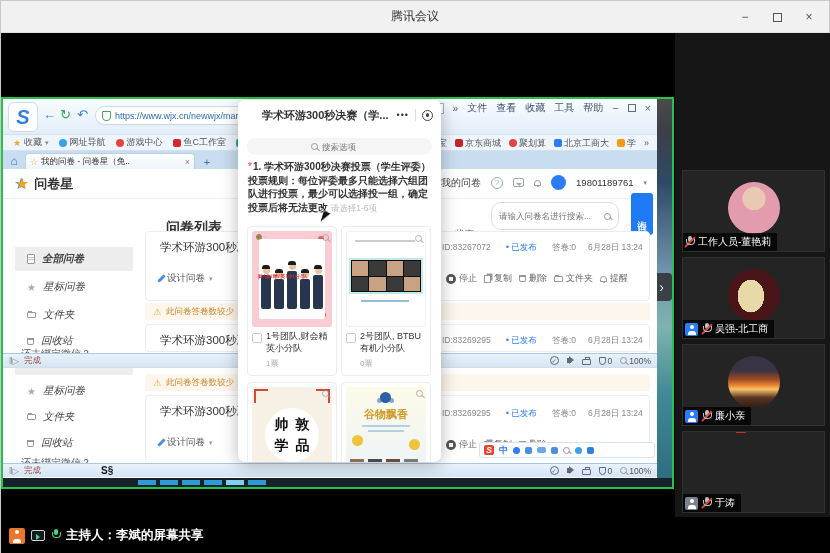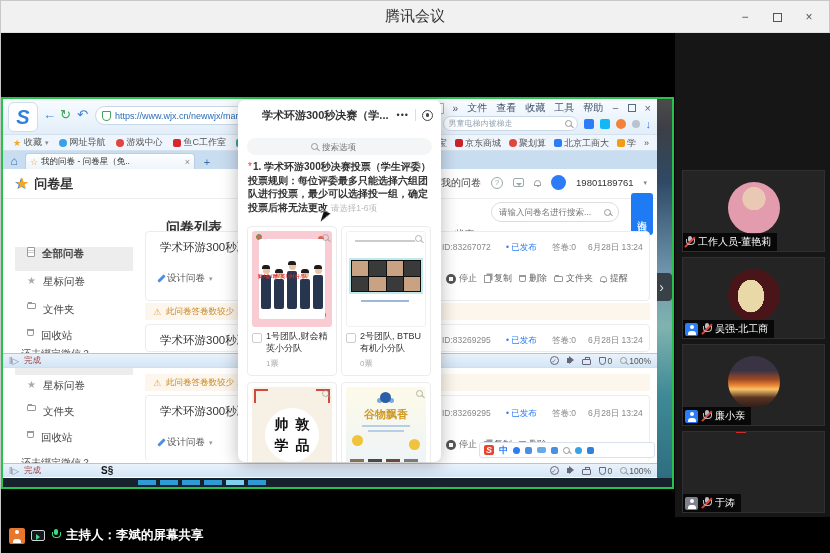--- a/index.html
+++ b/index.html
@@ -2,21 +2,21 @@
 <html><head>
 <meta charset="utf-8">
 <style>
   * { margin:0; padding:0; box-sizing:border-box; }
   html,body { width:830px; height:553px; }
   body { font-family:"Liberation Sans","DejaVu Sans",sans-serif; background:#000; overflow:hidden; }
   .window { position:relative; width:830px; height:553px; background:#000; border:1px solid #c8c8c8; }
 
   
   .titlebar { position:absolute; left:0; top:0; width:100%; height:32px; background:#f1f1f1; border-bottom:1px solid #e0e0e0; display:flex; align-items:center; justify-content:center; }
-  .tb-title { font-size:15px; color:#333; }
+  .tb-title { font-size:12px; color:#333; }
   .win-controls { position:absolute; right:6px; top:0; height:32px; display:flex; align-items:center; gap:4px; }
   .wc-btn { width:28px; height:24px; display:flex; align-items:center; justify-content:center; color:#555; font-size:12px; cursor:default; }
   .wc-max { position:relative; }
   .wc-max i { width:9px; height:9px; border:1px solid #555; display:block; }
 
   
   .stage { position:absolute; left:0; top:32px; width:830px; height:484px; background:#000; }
 
   
   .share { position:absolute; left:0; top:64px; width:673px; height:392px; border:2px solid #27c24c; background:#0a0a0a; }
@@ -63,28 +63,28 @@
   .brand-star { color:#f5a623; font-size:16px; text-shadow:-1px 0 0 #2b7cf6; }
   .brand-name { font-size:13px; font-weight:bold; color:#333; }
   .hdr-right { position:absolute; right:10px; top:6px; display:flex; align-items:center; gap:10px; }
   .hdr-link { display:flex; align-items:center; gap:3px; font-size:10px; color:#444; }
   .circ-ico { width:12px; height:12px; border:1px solid #9aa; border-radius:50%; color:#9aa; font-size:8px; display:flex; align-items:center; justify-content:center; }
   .chat-ico { width:11px; height:9px; border:1px solid #9aa; border-radius:2px; position:relative; }
   .chat-ico::after { content:''; position:absolute; left:2px; bottom:-3px; border:3px solid transparent; border-top-color:#9aa; }
   .avatar-dot { width:15px; height:15px; border-radius:50%; background:#2b7cf6; }
   .acct { font-size:9.5px; color:#333; }
 
-  .wjx-side-item { position:absolute; left:12px; width:118px; height:24px; display:flex; align-items:flex-start; gap:7px; padding-left:12px; font-size:10.5px; color:#444; }
+  .wjx-side-item { position:absolute; left:12px; width:118px; height:24px; display:flex; align-items:center; gap:7px; padding-left:12px; font-size:10.5px; color:#444;font-style:italic; }
   .wjx-side-item.active { background:#ededed; font-weight:bold; }
   .create-btn { position:absolute; left:12px; top:112px; width:118px; height:28px; background:#2672ff; border-radius:3px; color:#fff; font-size:11px; display:flex; align-items:center; justify-content:center; }
   .wechat-hint { position:absolute; left:18px; font-size:10px; color:#555; }
 
   .list-title { position:absolute; left:150px; top:120px; font-size:14px; font-weight:bold; color:#333;margin-left:13px; }
   .filter { position:absolute; left:452px; top:108px; font-size:9.5px; color:#666;margin-top:21px; }
-  .search-box { position:absolute; left:488px; top:103px; width:128px; height:20px; border:1px solid #ddd; border-radius:10px; background:#fff; display:flex; align-items:center; padding:8px 7px; gap:4px; }
+  .search-box { position:absolute; left:488px; top:103px; width:128px; height:28px; border:1px solid #ddd; border-radius:10px; background:#fff; display:flex; align-items:center; padding:8px 7px; gap:4px; }
   .search-box input { border:none; outline:none; flex:1; font-size:8.5px; color:#888; background:transparent; width:90px; }
   .consult { position:absolute; left:628px; top:94px; width:22px; height:42px; background:#1f7bf4; border-radius:3px; color:#fff; font-size:10px; line-height:11px; display:flex; align-items:center; justify-content:center; text-align:center; writing-mode:vertical-lr; letter-spacing:2px; }
 
   .card { position:absolute; left:142px; width:505px; background:#fff; border:1px solid #ececec; border-radius:4px; }
   .card-title { position:absolute; left:14px; top:8px; font-size:11.5px; color:#333; white-space:nowrap; }
   .meta { position:absolute; top:10px; font-size:8.5px; white-space:nowrap; }
   .m-tag { color:#e6753a; }
   .m-id { color:#888; }
   .m-status { color:#2b7cf6; }
   .m-ans { color:#888; }
@@ -258,31 +258,20 @@
             <span>查看</span>
             <span>收藏</span>
             <span>工具</span>
             <span>帮助</span>
             <span class="bwc">−</span>
             <span class="bwc bwc-max">
                 <i></i>
               </span>
             <span class="bwc">×</span>
           </div>
-          <div class="hot-row">
-            <div class="hotbox">
-              <span class="hot-text">男童电梯内被梯走</span>
-              <span class="mag"></span>
-            </div>
-            <span class="sq" style="background:#2b7cf6;"></span>
-            <span class="sq" style="background:#12b7f5;"></span>
-            <span class="sq" style="background:#f5803a;border-radius:50%;"></span>
-            <span class="sq" style="background:#b9c4d0;border-radius:50%;width:8px;height:8px;"></span>
-            <span style="color:#2b7cf6;font-size:11px;">↓</span>
-          </div>
         </div>
 
         <div class="bc-rowB">
           <span class="fav-item">
               <span style="color:#f5a623;">★</span>
               <span>收藏</span>
               <span style="color:#888;font-size:7px;">▾</span>
             </span>
           <span class="fav-item">
               <span class="sq" style="background:#3aa0e8;width:8px;height:8px;border-radius:50%;"></span>

